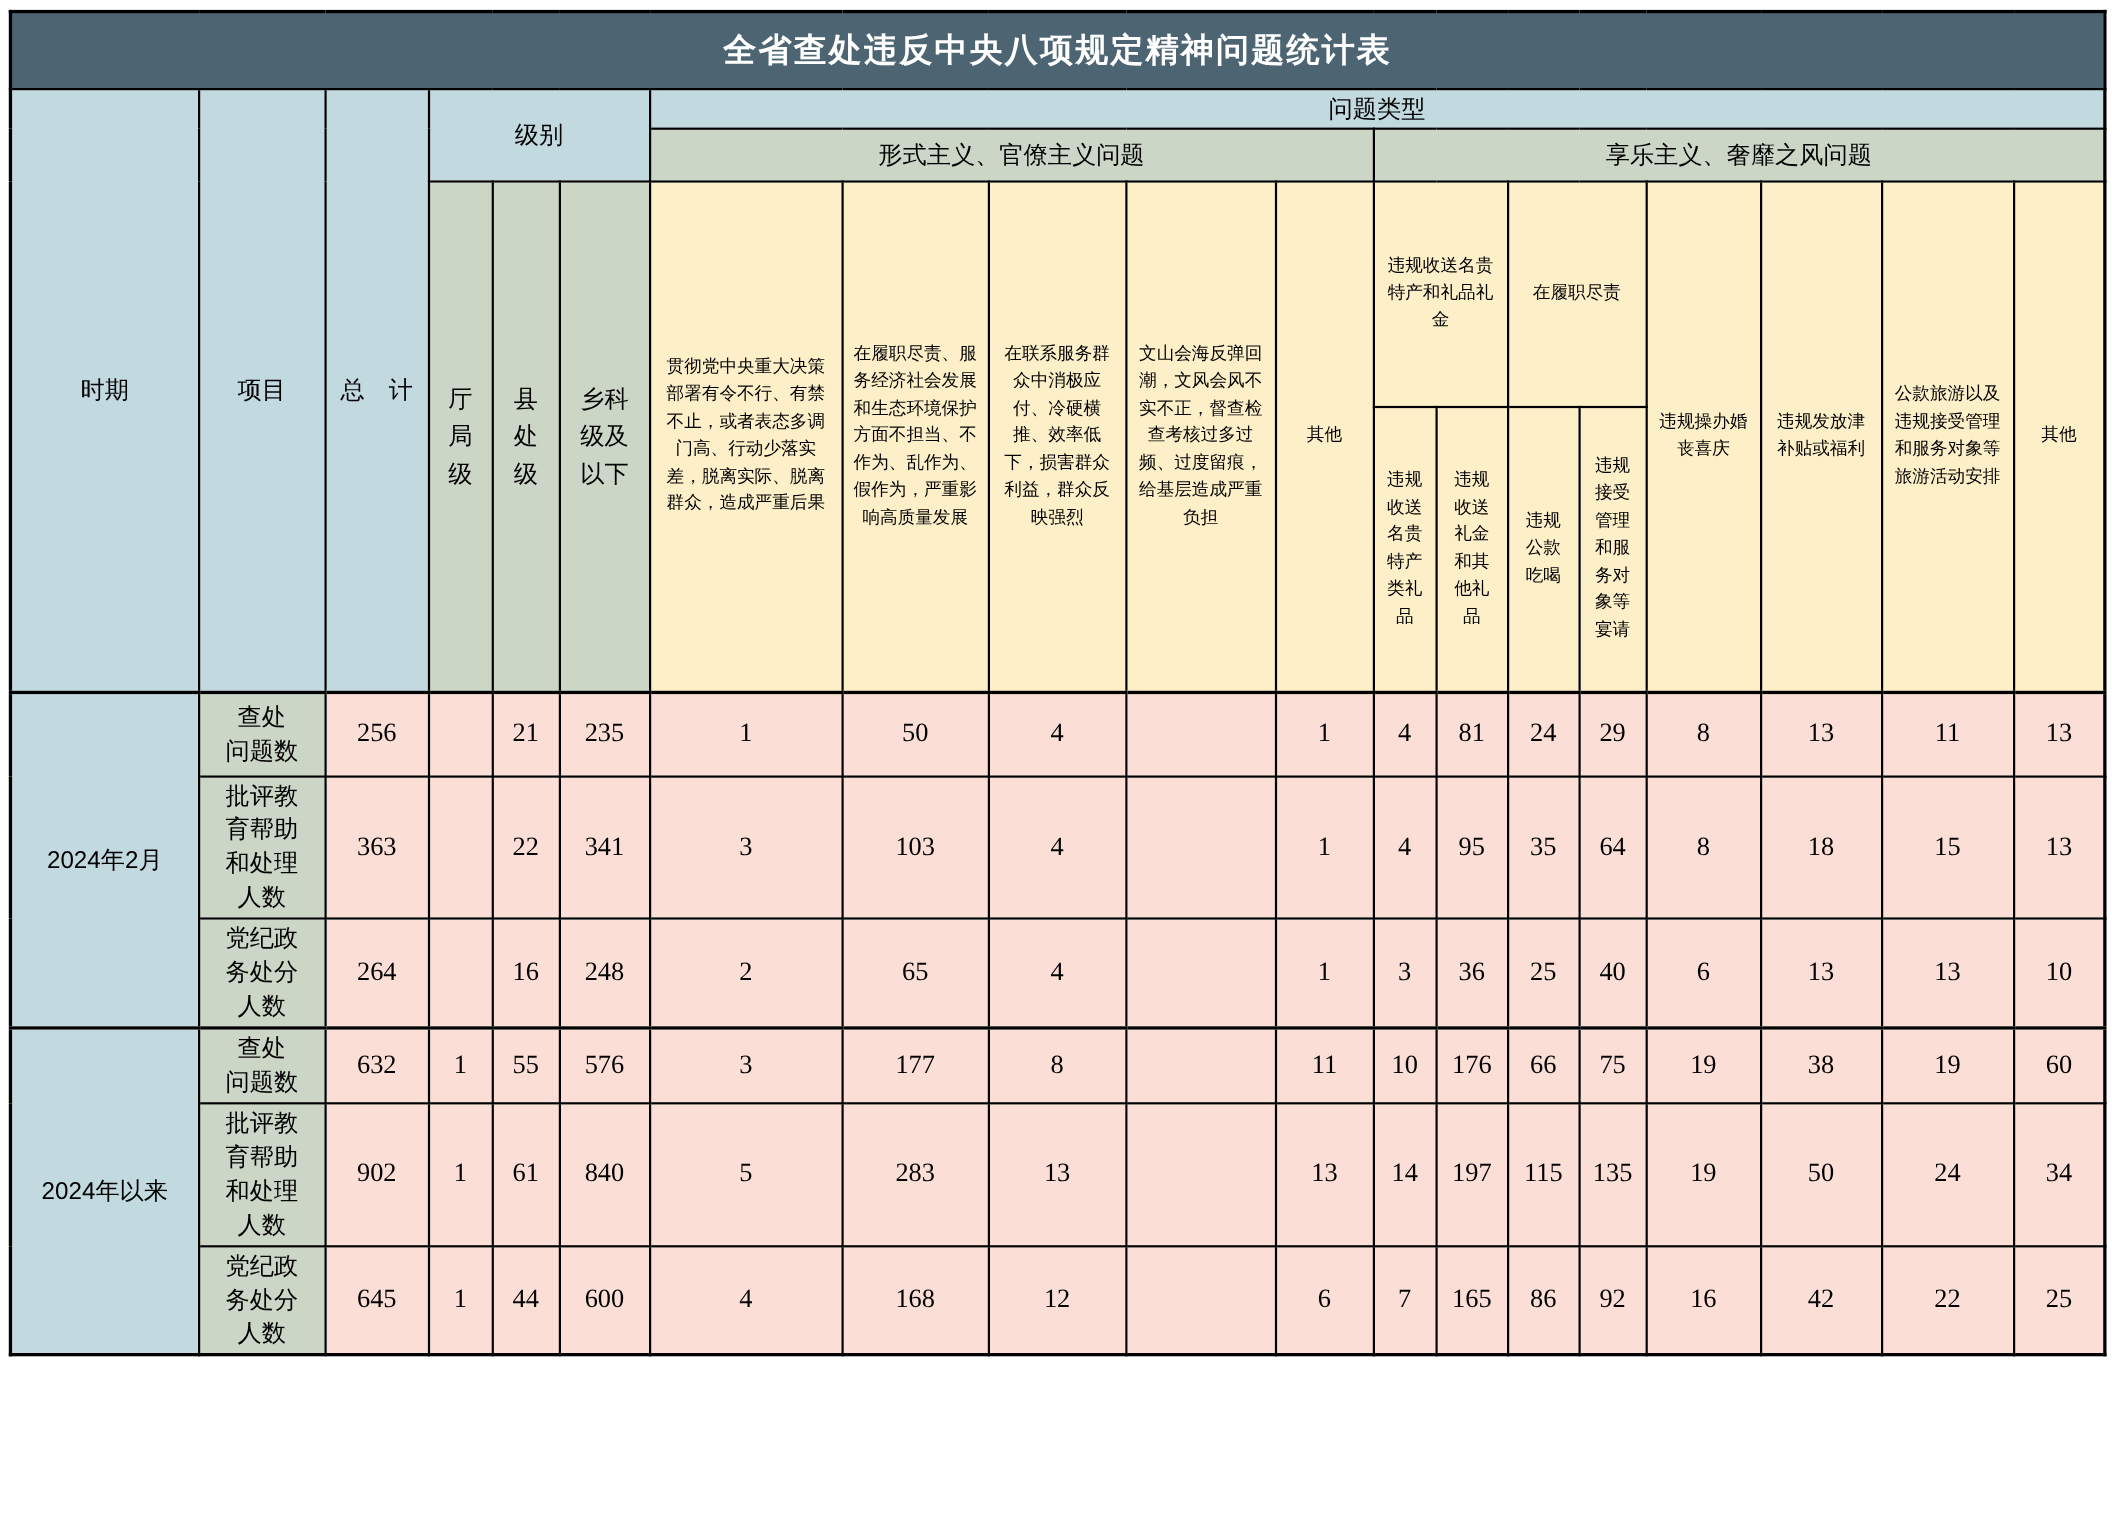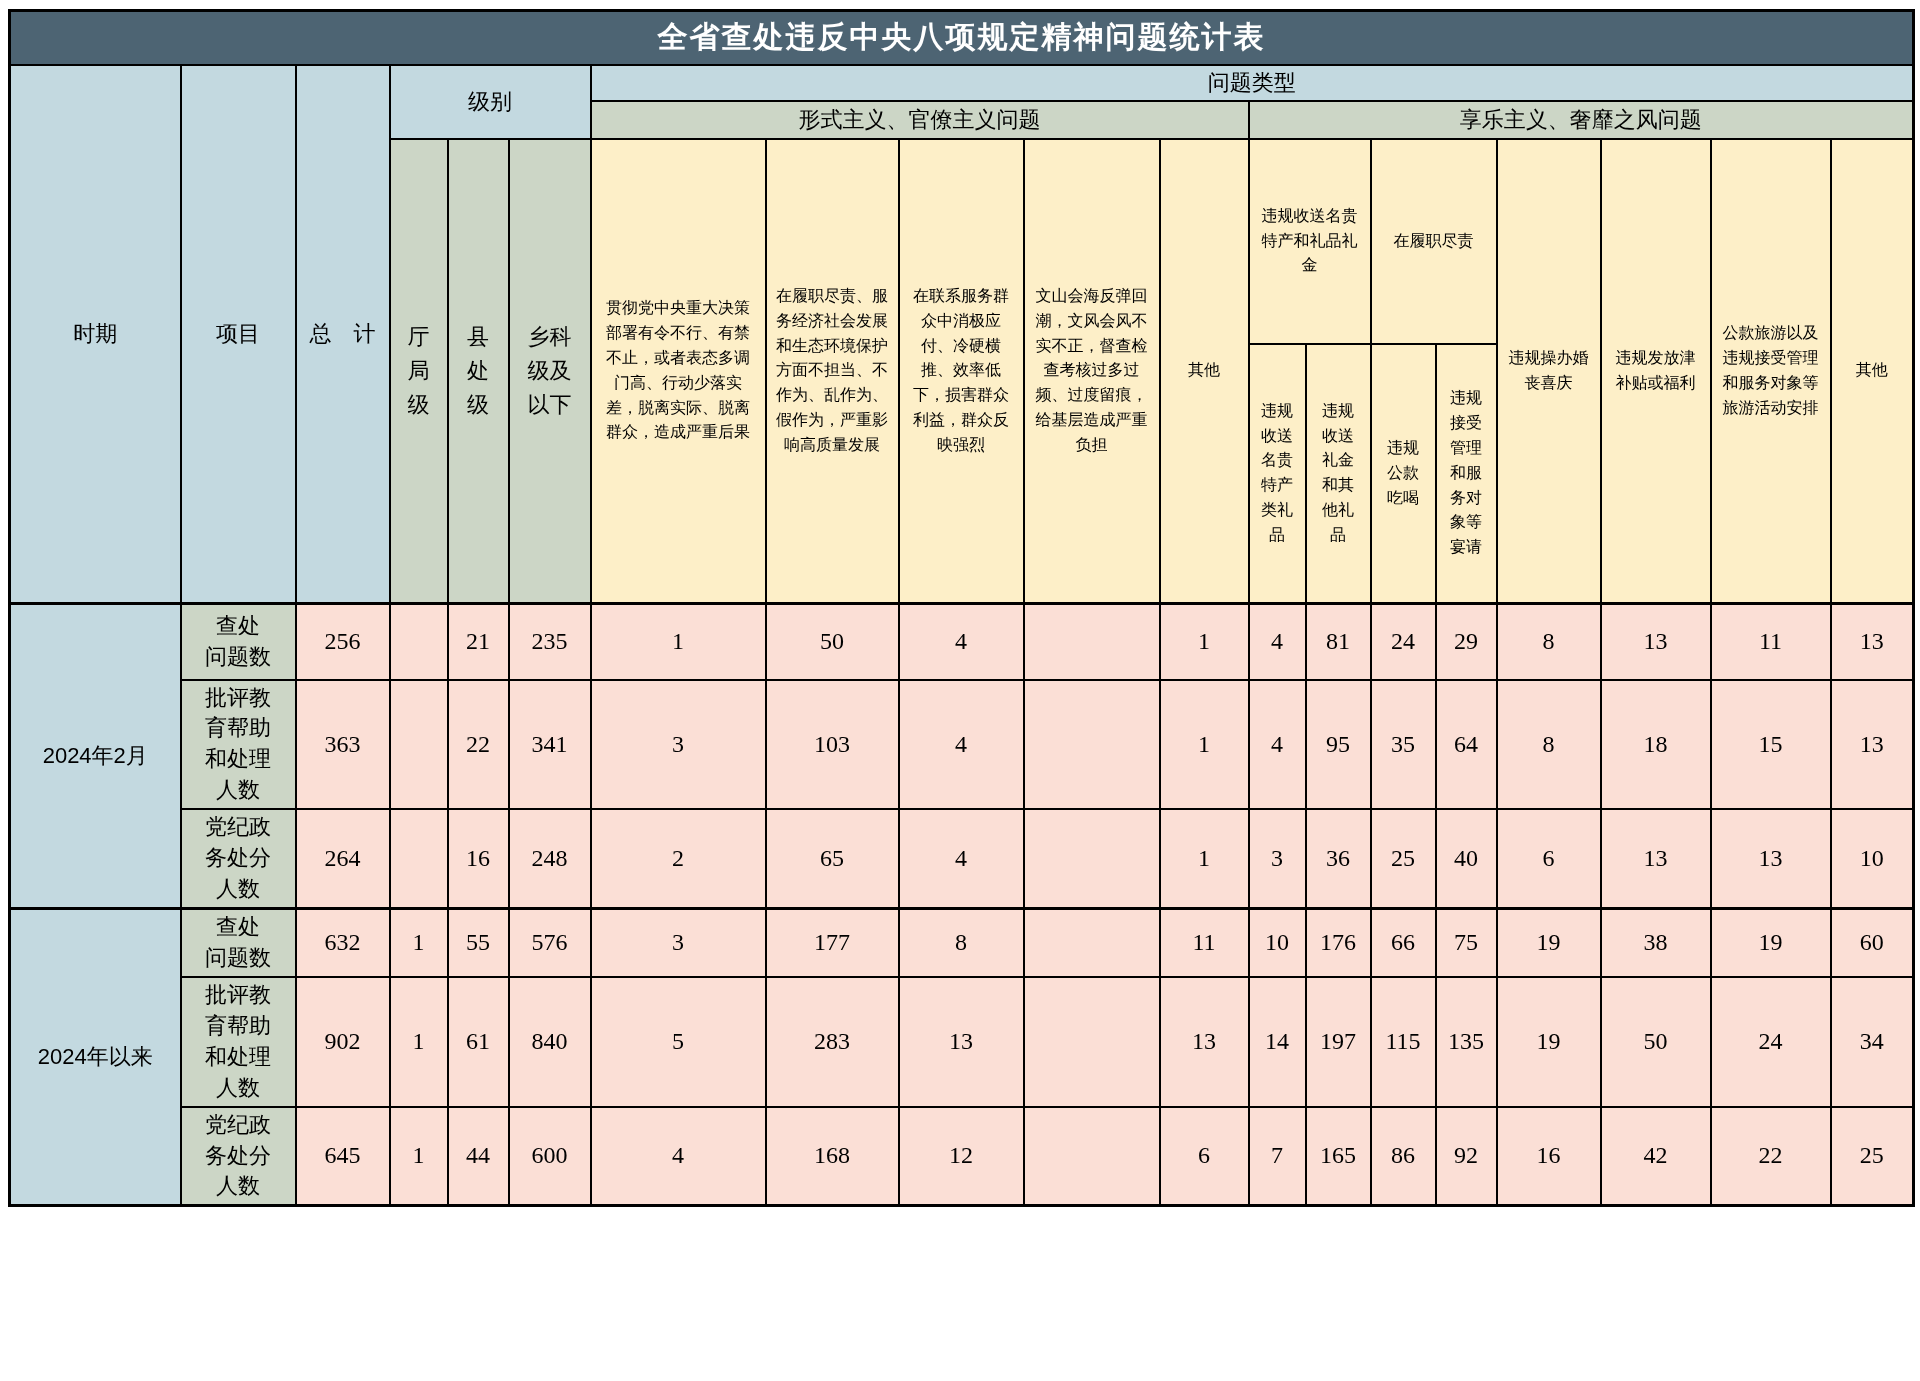--- a/index.html
+++ b/index.html
@@ -1,34 +1,34 @@
 <!DOCTYPE html>
 <html><head>
 <meta charset="utf-8">
 <style>
   html,body{margin:0;padding:0;background:#fff;}
   body{font-family:"Liberation Sans","DejaVu Sans",sans-serif;color:#000;}
   .sheet{width:1920px;height:1381px;background:#fff;box-sizing:border-box;padding:9px 8px;}
   table.stat{border-collapse:collapse;table-layout:fixed;width:1904px;border:3px solid #000;}
   th,td{border:2px solid #000;text-align:center;vertical-align:middle;padding:2px 4px;
         box-sizing:border-box;overflow:hidden;font-weight:normal;}
-  .title-cell{background:#4d6473;color:#fff;font-size:30px;font-weight:bold;height:54px;letter-spacing:2px;}
+  .title-cell{background:#4d6473;color:#fff;font-size:30px;font-weight:bold;height:70px;letter-spacing:2px;}
   .tblue{background:#c3d9e0;}
   .tgreen{background:#ccd6c6;}
   .tyellow{background:#fdefc8;}
   .tpink{background:#fbdfd6;}
   .pre{white-space:pre-line;}
   .hsm{font-size:22px;}
   .lvl{font-size:22px;line-height:1.55;}
   .ylw{font-size:16px;line-height:1.55;padding:0 8px;}
   .c1pad{padding:0 13px;margin-left:26px;}
   .rlabel{font-size:22px;line-height:1.4;}
   .period{font-size:22px;}
   .num{font-family:"Liberation Serif","DejaVu Serif",serif;font-size:24px;}
-  tr.hr-a{height:36px;} tr.hr-b{height:38px;} tr.hr-c{height:205px;} tr.hr-d{height:260px;}
+  tr.hr-a{height:36px;} tr.hr-b{height:48px;} tr.hr-c{height:205px;} tr.hr-d{height:260px;}
   tr.thick>td{border-top:3px solid #000;}
 </style>
 </head>
 <body>
 
 <div class="sheet">
 <table class="stat">
   <colgroup>
     <col style="width:171px">
         <col style="width:115px">

